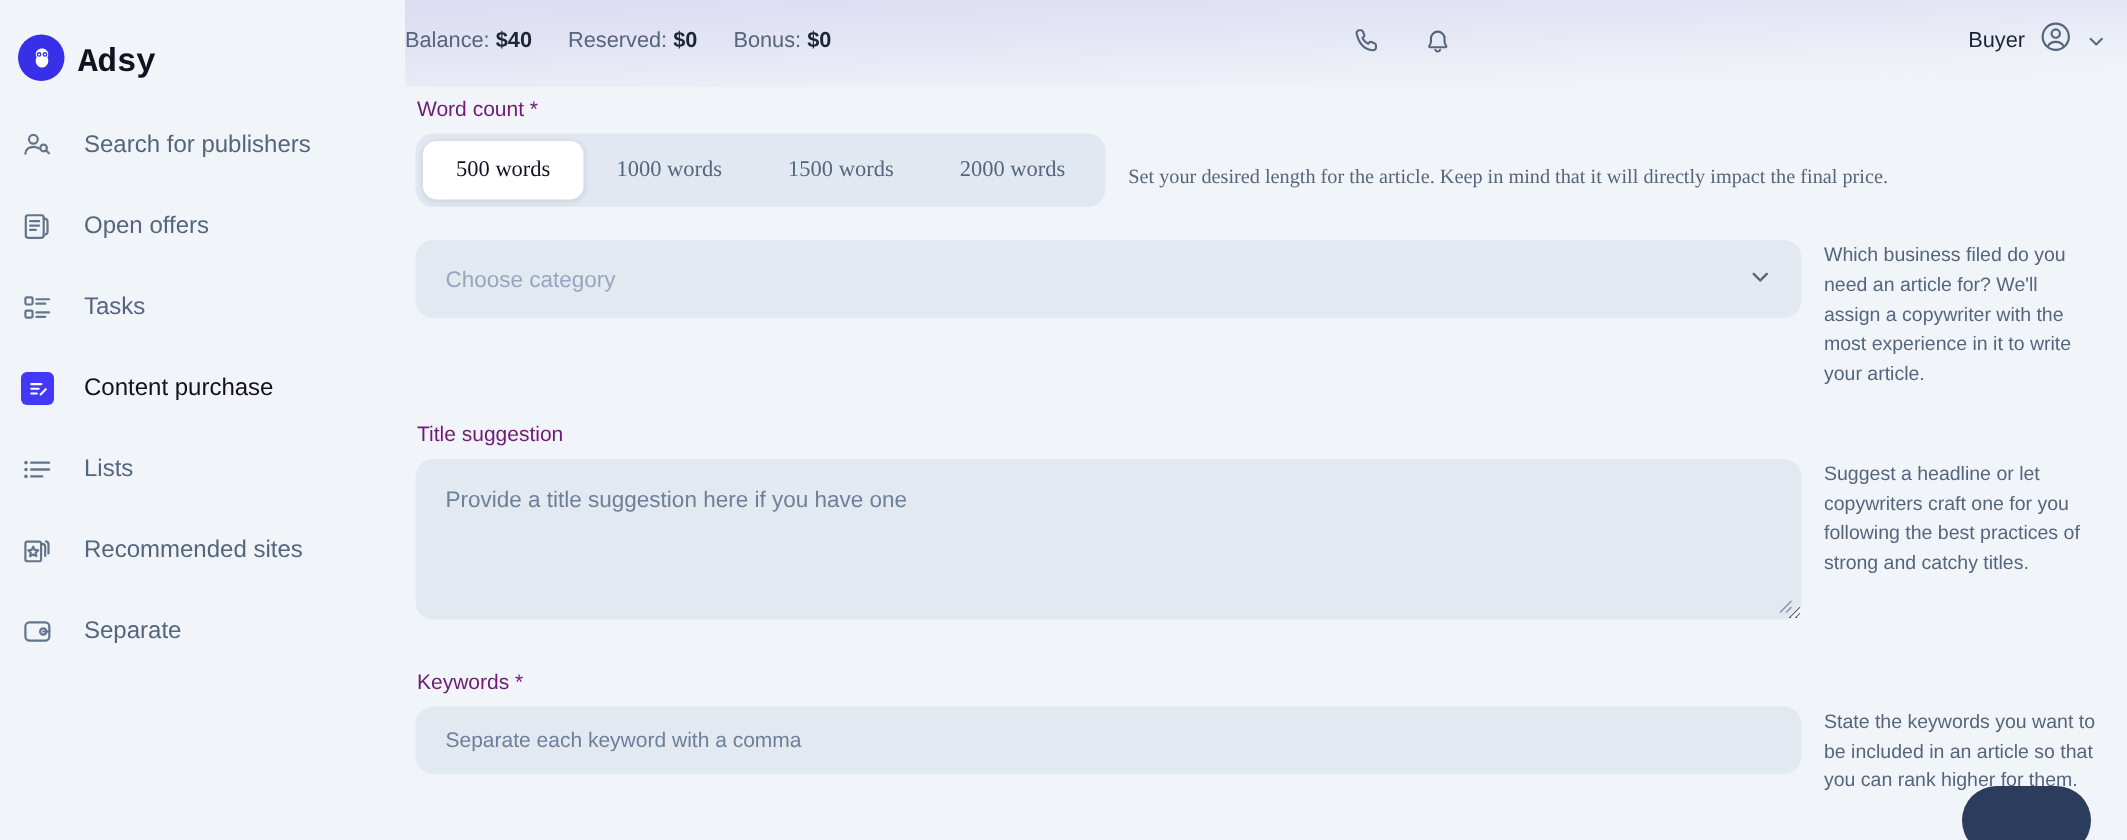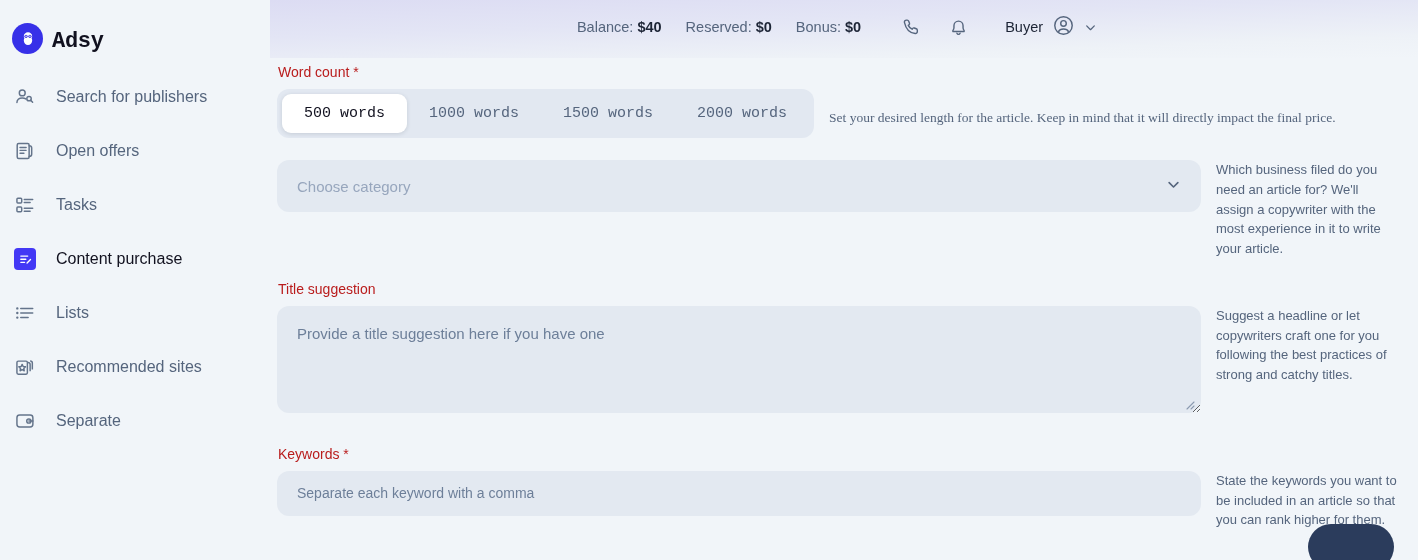--- a/index.html
+++ b/index.html
@@ -61,53 +61,53 @@
     overflow: hidden;
   }
   .main-gradient {
     position: absolute; top: 0; left: 0; right: 0; height: 58px;
     background: linear-gradient(178deg, #dcdcf3 0%, #e3e5f5 38%, #eef2f7 78%, #f1f5f9 100%);
     pointer-events: none;
   }
   .topbar {
     position: relative; z-index: 2;
     height: 54px; display: flex; align-items: center;
-    justify-content: center; gap: 0; padding-right: 14px;
+    justify-content: space-between; gap: 0; padding-right: 14px;
   }
   .balances { display: flex; align-items: center; gap: 24px; }
   .bal { font-size: 14.5px; color: #55657d; white-space: nowrap; }
   .bal b { color: #1c2435; font-weight: bold; }
   .top-icons { display: flex; align-items: center; gap: 26px; margin-left: 40px; }
   .top-icon { color: #55657d; cursor: pointer; display: flex; }
   .profile {
     display: flex; align-items: center; gap: 9px;
     margin-left: 36px; cursor: pointer;
   }
   .profile-name { font-size: 14.5px; color: #1c2435; }
   .chev { color: #55657d; display: flex; }
 
   
   .form { position: relative; z-index: 2; padding: 10px 0 0 7px; }
   .field { position: relative; margin-bottom: 5px; }
   .label {
-    font-size: 14px; color: #b91c1c; margin-bottom: 9px;
+    font-size: 14px; color: #701a75; margin-bottom: 9px;
     padding-left: 1px;
   }
   .row { display: flex; align-items: flex-start; }
 
   .seg {
     display: inline-flex; align-items: center;
     background: #e2e8f1; border-radius: 12px;
     padding: 5px; gap: 0;
   }
   .seg-btn {
     font-size: 15px; color: #55657d;
     padding: 11px 22px; border-radius: 9px;
     background: transparent; border: none; cursor: pointer;
-    font-family: Liberation Mono, monospace; white-space: nowrap;
+    font-family: Liberation Serif, serif; white-space: nowrap;
   }
   .seg-btn.active {
     background: #ffffff; color: #11111f;
     box-shadow: 0 1px 4px rgba(30,41,59,.14);
   }
   .seg-help {
     font-size: 13.5px; color: #55657d;
     margin-left: 15px; margin-top: 21px; white-space: nowrap; font-family: Liberation Serif, serif;
   }
 

